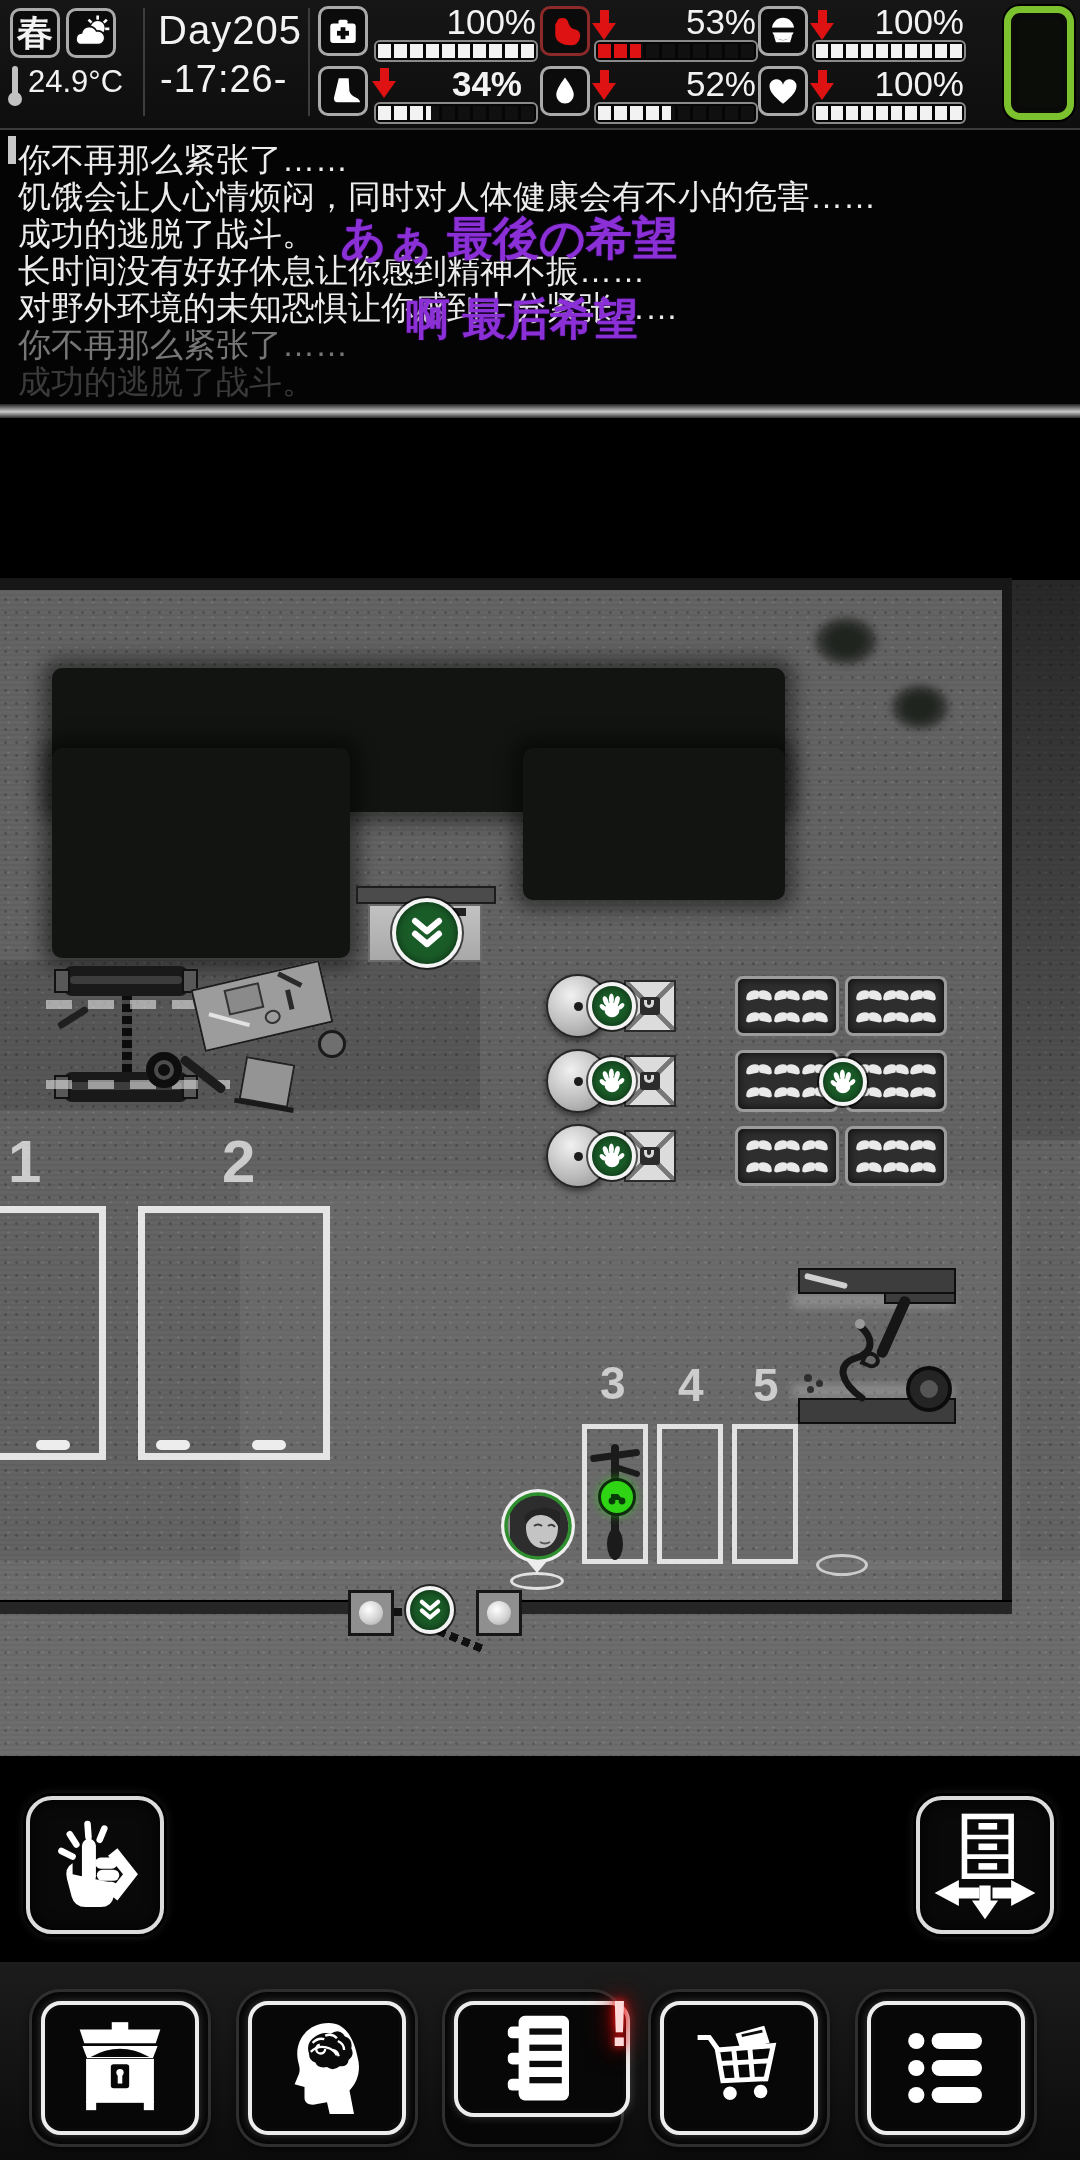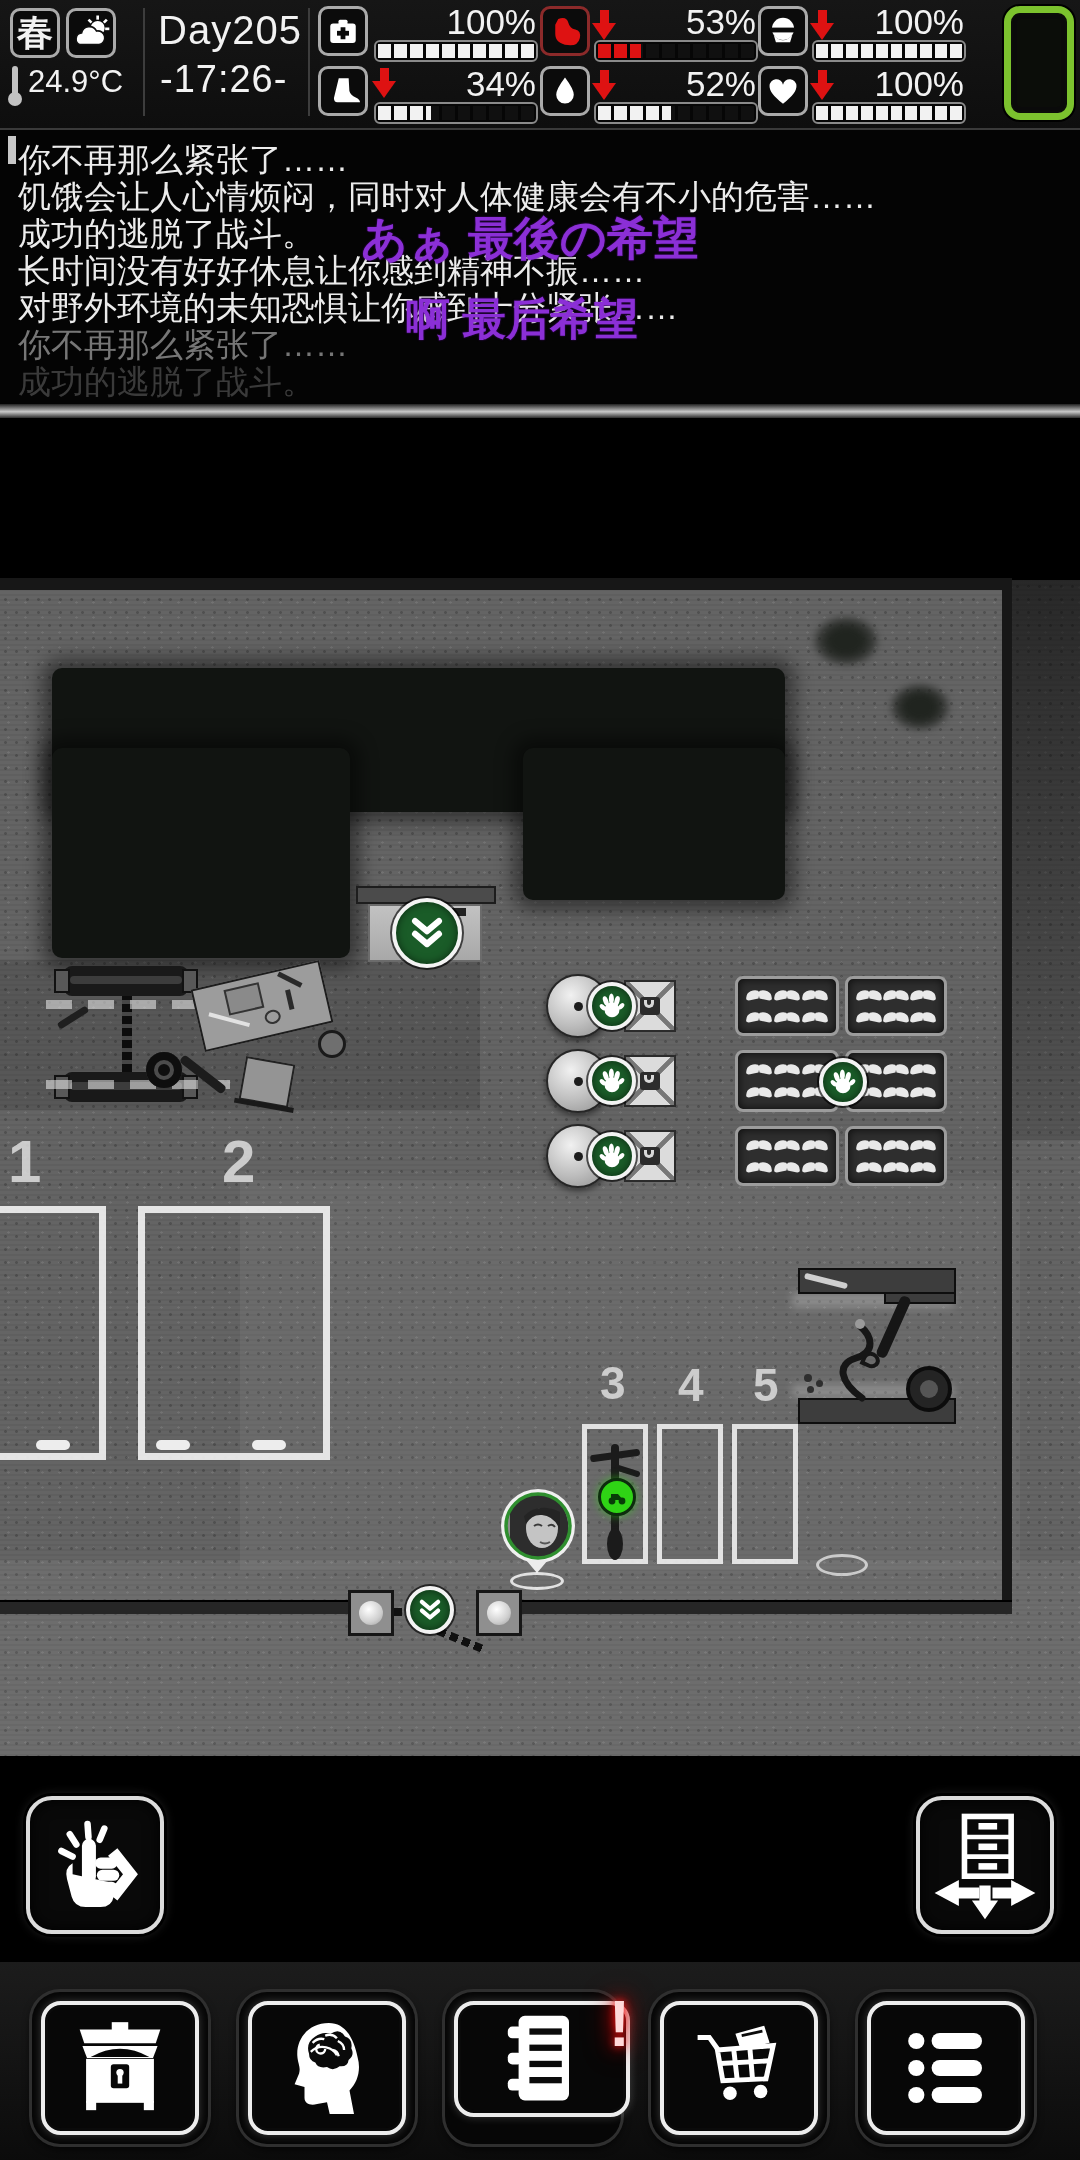--- a/index.html
+++ b/index.html
@@ -181,21 +181,21 @@
           <b style="width: 100%; background: rgb(242, 242, 242);"></b>
         </i>
       </div>
 
     <div class="ibox" style="left:318px;top:66px;">
       <svg width="34" height="34" viewBox="0 0 24 24">
         <path d="M9 3 h7 l0.5 9 q0.8 3 4.5 4.6 q3 1.4 3 3.4 h-16 q-2.4 0 -2.4 -3 z" fill="#fff"></path>
       </svg>
     </div>
     <div class="down-arrow" style="left:372px;top:68px;"></div>
-    <div class="pct" style="left:374px;top:64px;width:162px;">34%</div>
+    <div class="pct" style="left:360px;top:64px;width:162px;font-weight:bold;">34%</div>
     <div class="segbar" style="left:374px;top:102px;width:164px;">
         <i>
           <b style="width: 100%; background: rgb(242, 242, 242);"></b>
         </i>
         <i>
           <b style="width: 100%; background: rgb(242, 242, 242);"></b>
         </i>
         <i>
           <b style="width: 100%; background: rgb(242, 242, 242);"></b>
         </i>
@@ -354,21 +354,21 @@
   <div id="log">
     <div id="scrollthumb"></div>
     <div class="logline" style="top:8px;">你不再那么紧张了……</div>
     <div class="logline" style="top:45px;">饥饿会让人心情烦闷，同时对人体健康会有不小的危害……</div>
     <div class="logline" style="top:82px;">成功的逃脱了战斗。</div>
     <div class="logline" style="top:156px;">对野外环境的未知恐惧让你感到十分紧张……</div>
     <div class="logline" style="top:119px;">长时间没有好好休息让你感到精神不振……</div>
     <div class="logline dim1" style="top:193px;">你不再那么紧张了……</div>
     <div class="logline dim2" style="top:230px;">成功的逃脱了战斗。</div>
   </div>
-  <div class="floaty" style="left:340px;top:208px;font-size:46px;margin-left:21px;">あぁ 最後の希望</div>
+  <div class="floaty" style="left:340px;top:208px;font-size:46px;">あぁ 最後の希望</div>
   <div class="floaty" style="left:406px;top:290px;font-size:44px;">啊 最后希望</div>
   <div id="divider"></div>
 
   <div id="stage">
     <div id="floor"></div>
 
     <div class="shade" style="left:0;top:542px;width:480px;height:150px;background:rgba(0,0,0,.12);"></div>
     <div class="shade" style="left:240px;top:762px;width:780px;height:390px;background:rgba(255,255,255,.05);"></div>
     <div class="shade" style="left:0;top:1142px;width:1080px;height:196px;background:rgba(255,255,255,.06);"></div>
     <div class="shade" style="left:1010px;top:162px;width:70px;height:560px;background:linear-gradient(rgba(0,0,0,.6),rgba(0,0,0,.15));"></div>

